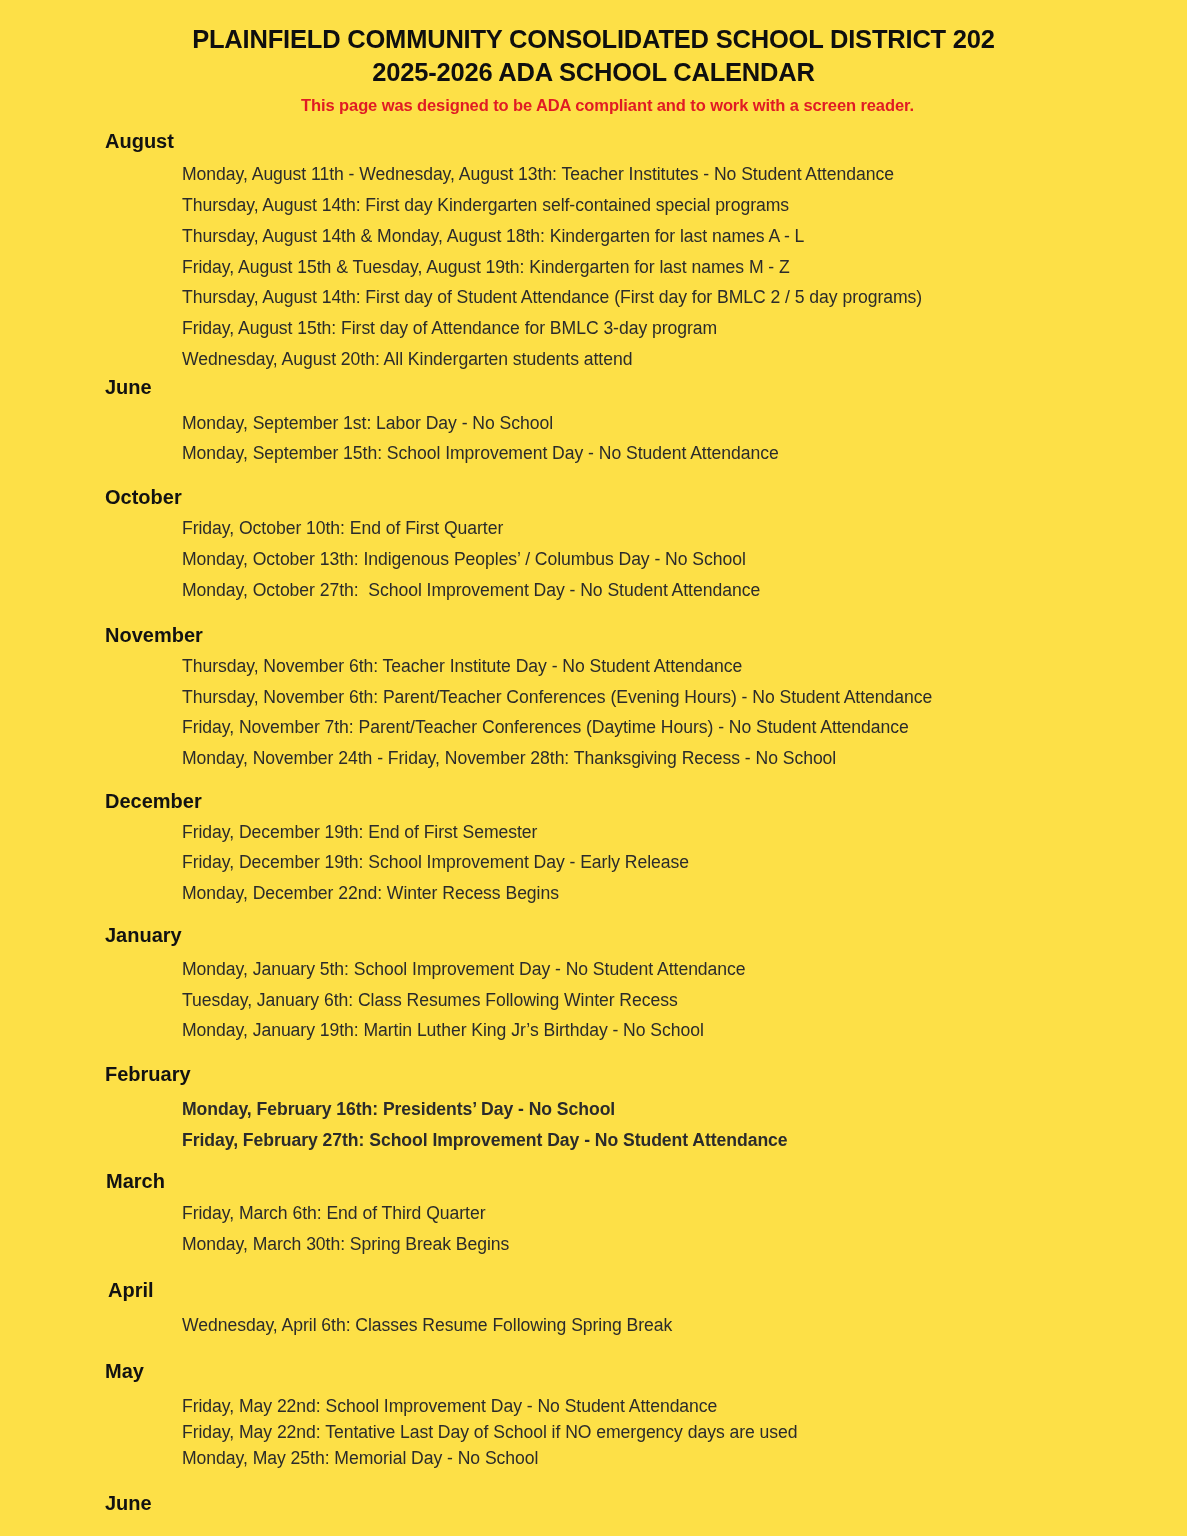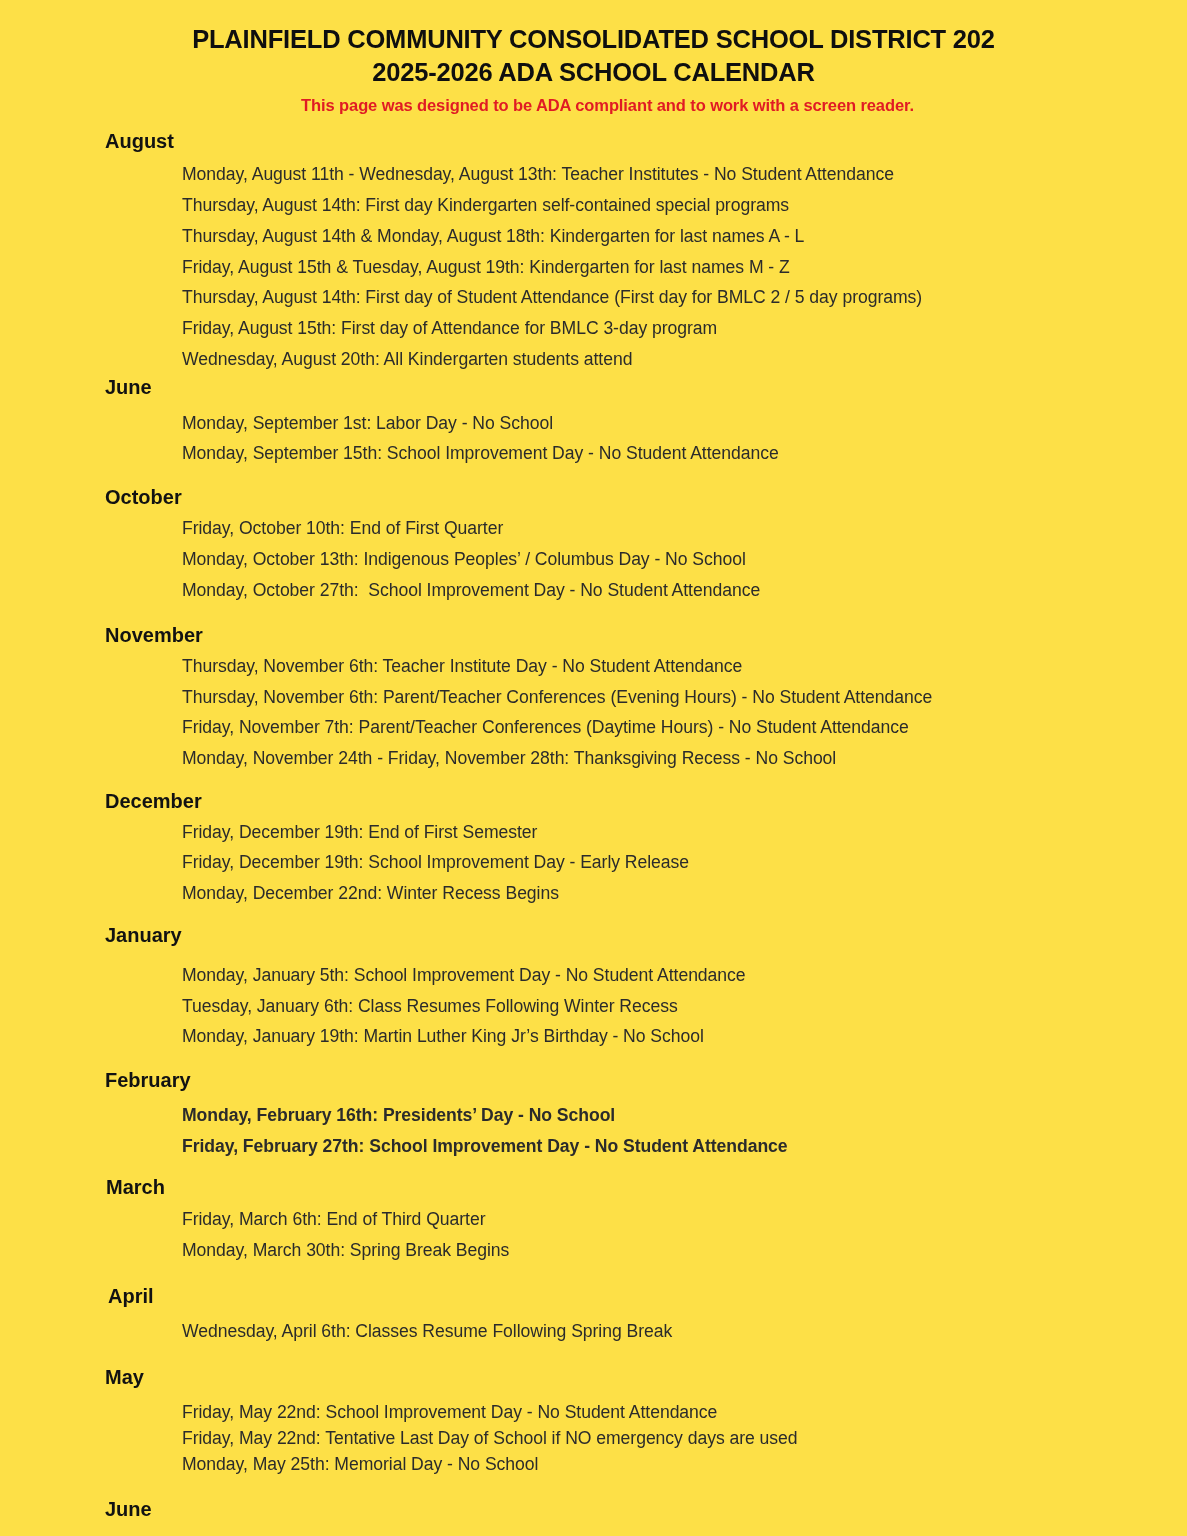--- a/index.html
+++ b/index.html
@@ -89,21 +89,21 @@
   .mb-march     .month-heading { margin-left: 94px; margin-top: 22px; }
   .mb-april     .month-heading { margin-left: 96px; margin-top: 26px; }
   .mb-may       .month-heading { margin-left: 93px; margin-top: 27px; }
   .mb-june      .month-heading { margin-left: 93px; margin-top: 25px; }
 
   .mb-august    .events { margin-top: 15px; }
   .mb-september .events { margin-top: 18px; }
   .mb-october   .events { margin-top: 13px; }
   .mb-november  .events { margin-top: 13px; }
   .mb-december  .events { margin-top: 13px; }
-  .mb-january   .events { margin-top: 22px; }
+  .mb-january   .events { margin-top: 16px; }
   .mb-february  .events { margin-top: 17px; font-weight: bold; }
   .mb-march     .events { margin-top: 14px; }
   .mb-april     .events { margin-top: 17px; }
   .mb-may       .events { margin-top: 17px; }
 
   .event-item { margin-left: 170px; }
   .events .event-item + .event-item { margin-top: 13.2px; }
   .mb-october .events .event-item + .event-item { margin-top: 13.5px; }
   .mb-may .events .event-item + .event-item { margin-top: 8.5px; }
   .mb-march .events .event-item + .event-item { margin-top: 13px; }

